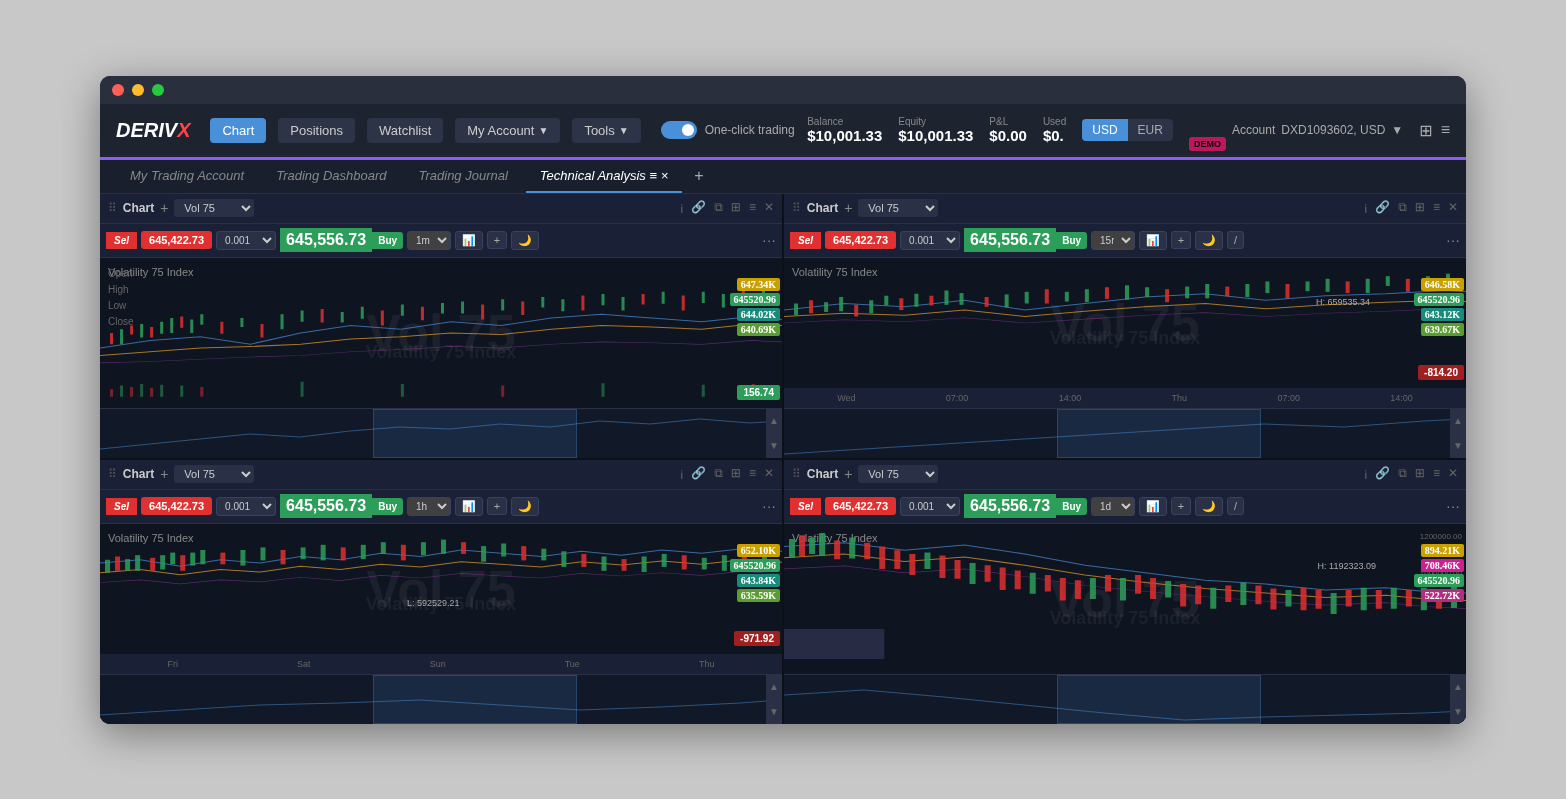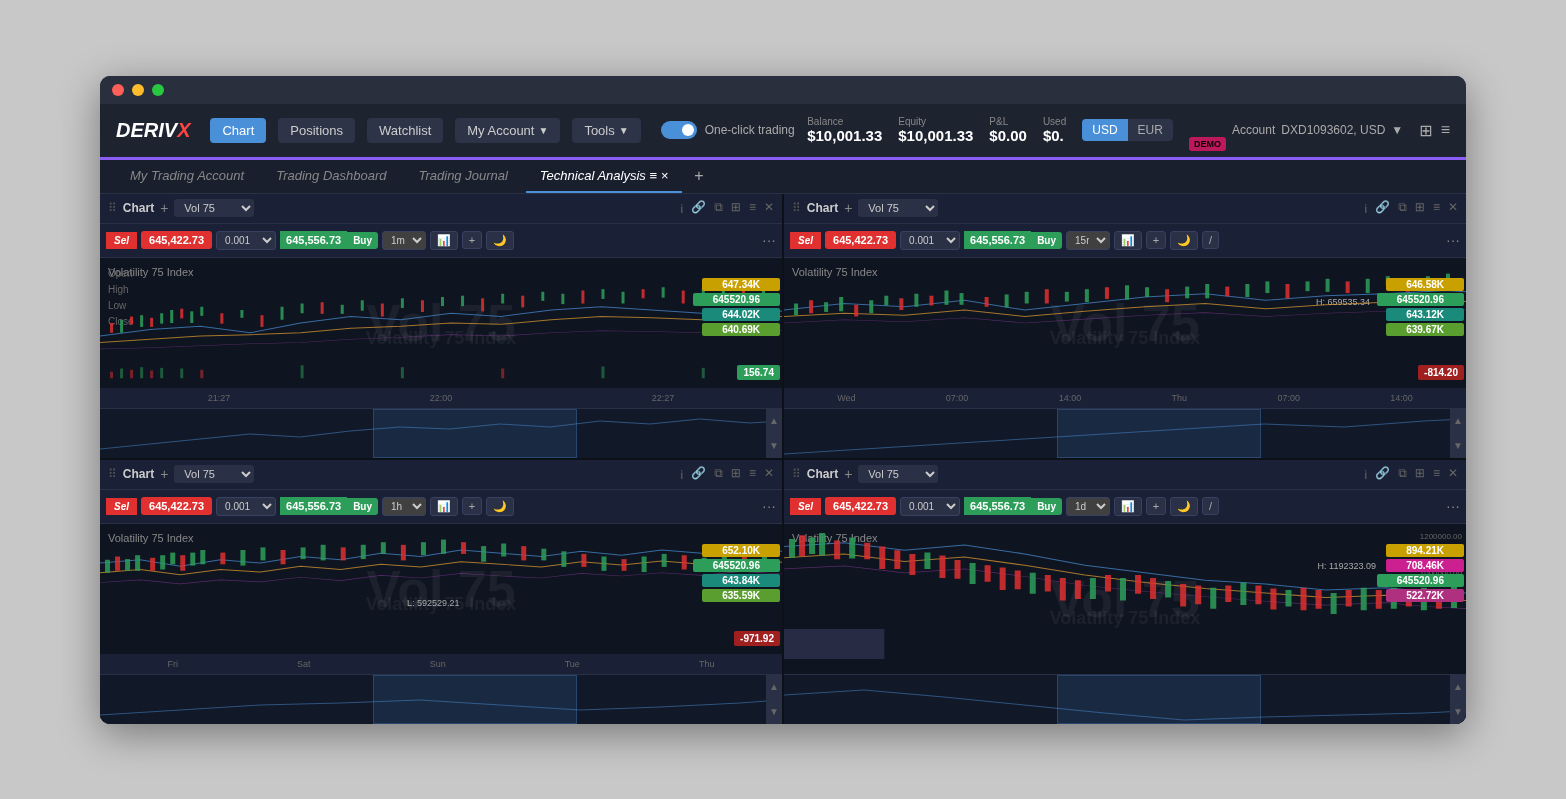--- a/index.html
+++ b/index.html
@@ -234,21 +234,21 @@
     }
     .price-green-box {
       display: flex;
       align-items: center;
       gap: 0;
     }
     .price-green {
       background: #2d9e5a;
       color: #fff;
       padding: 3px 6px;
-      font-size: 11px;
+      font-size: 16px;
       font-weight: 700;
     }
     .buy-btn {
       background: #2d9e5a;
       color: #fff;
       border: none;
       border-radius: 0 3px 3px 0;
       padding: 3px 6px;
       font-size: 10px;
       font-weight: 700;
@@ -318,24 +318,25 @@
       right: 2px;
       top: 20px;
       display: flex;
       flex-direction: column;
       gap: 2px;
       align-items: flex-end;
     }
     .price-tag {
       font-size: 10px;
       font-weight: 700;
-      padding: 1px 20px;
+      padding: 1px 4px;
       border-radius: 2px;
       color: #fff;
       text-align: right;
+      font-family: Liberation Serif, serif;
     }
     .price-tag.yellow { background: #c8a000; }
     .price-tag.green { background: #2d9e5a; }
     .price-tag.teal { background: #1a8a7a; }
     .price-tag.lime { background: #5a9e30; }
     .price-tag.pink { background: #b03080; }
     .price-tag.magenta { background: #cc2090; }
 
     .bottom-tag {
       position: absolute;
@@ -635,27 +636,20 @@
             <rect x="650" y="168" width="3" height="17" fill="#e03030"></rect>
           </g>
         </svg>
         <div class="price-ladder">
           <span class="price-tag yellow">647.34K</span>
           <span class="price-tag green">645520.96</span>
           <span class="price-tag teal">644.02K</span>
           <span class="price-tag lime">640.69K</span>
         </div>
         <div class="bottom-tag positive">156.74</div>
-      </div>
-      <div class="time-axis">
-        <div class="time-labels">
-          <span class="time-label">21:27</span>
-          <span class="time-label">22:00</span>
-          <span class="time-label">22:27</span>
-        </div>
       </div>
       <div class="chart-scrollbar">
         <svg width="100%" height="50">
           <polyline points="0,40 50,35 100,30 150,25 200,28 250,22 300,18 350,20 400,15 450,18 500,12 550,15 600,10 650,14 680,12" fill="none" stroke="#4a90d9" stroke-width="1" opacity="0.5"></polyline>
         </svg>
         <div class="scrollbar-thumb"></div>
         <div class="scroll-nav">
           <button class="scroll-nav-btn">▲</button>
           <button class="scroll-nav-btn">▼</button>
         </div>

